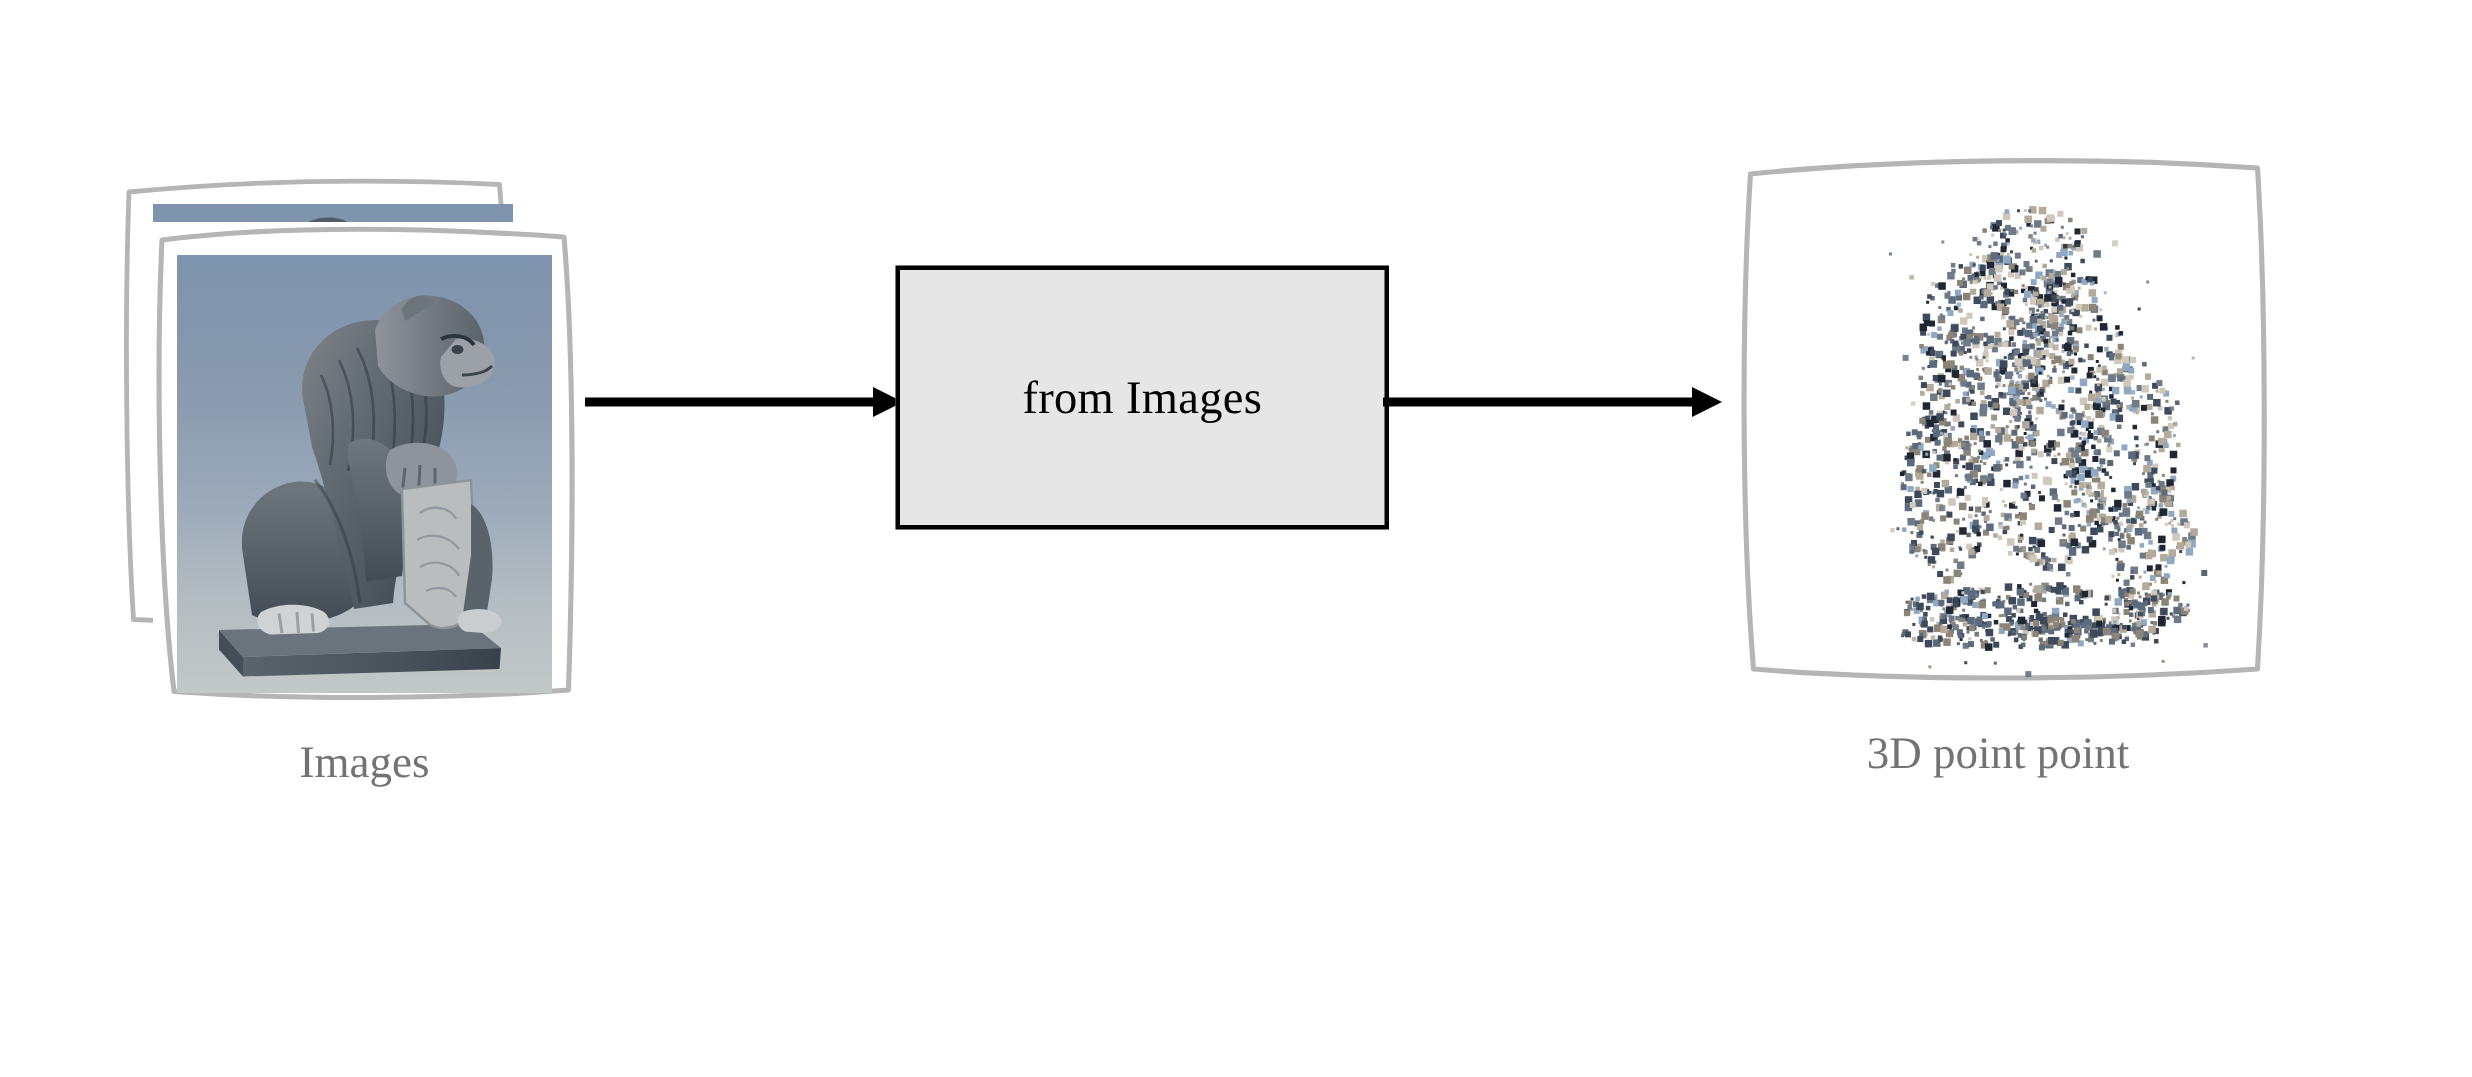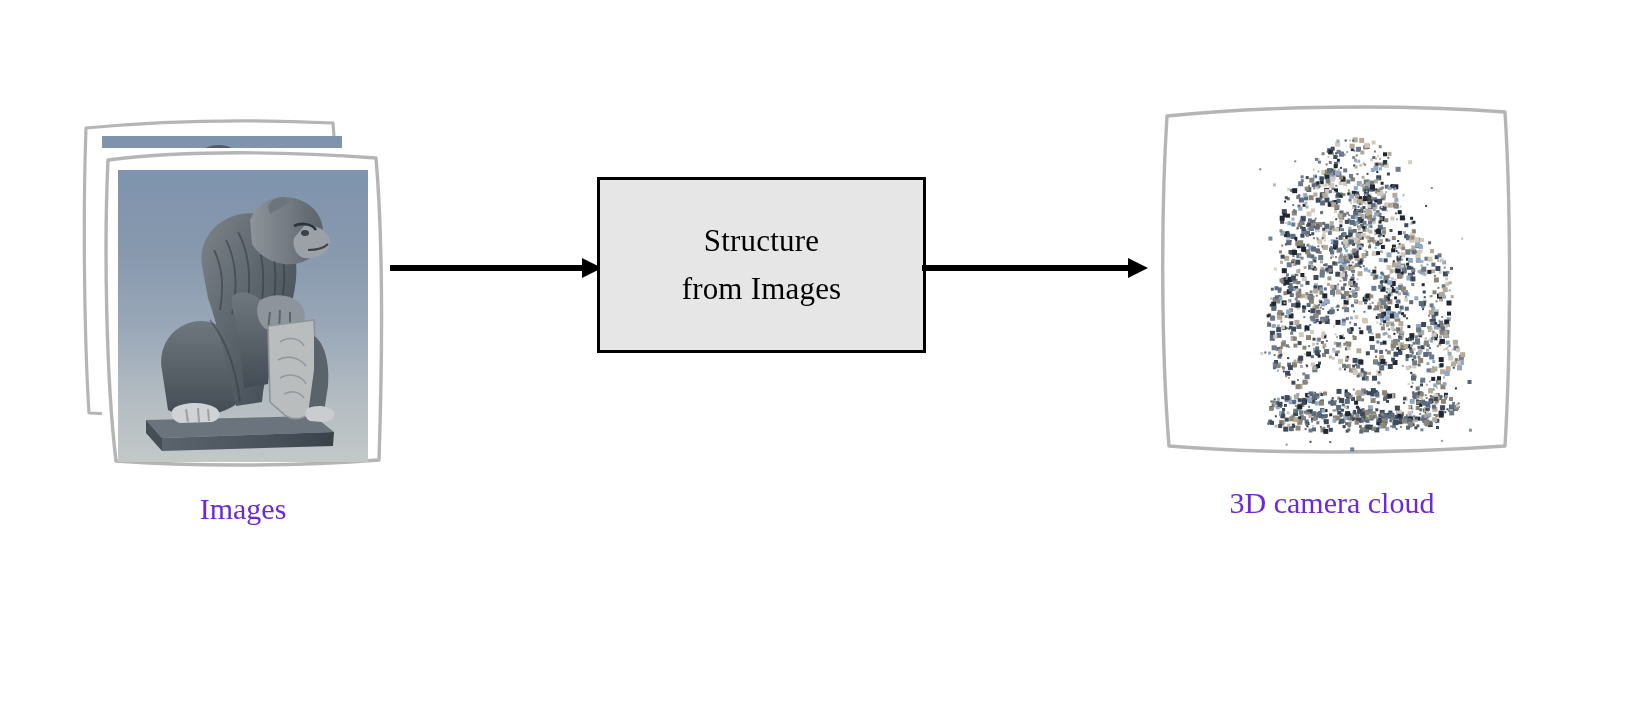--- a/index.html
+++ b/index.html
@@ -124,21 +124,21 @@
   }
   .cloud-panel > svg {
     position: absolute;
     inset: 0;
   }
 
   
   .caption {
     position: absolute;
     text-align: center;
-    color: #6d28d9;
+    color: #737373;
     font-size: 30px;
     line-height: 1.42;
   }
   .caption-images {
     left: 120px;
     top: 488px;
     width: 246px;
   }
   .caption-cloud {
     left: 1132px;
@@ -260,21 +260,20 @@
   </div>
 
   <div class="arrow arrow-left">
     <svg viewBox="0 0 212 24" preserveAspectRatio="none">
       <line x1="0" y1="12" x2="192" y2="12" stroke="#000000" stroke-width="6"></line>
       <polygon points="192,2 212,12 192,22" fill="#000000"></polygon>
     </svg>
   </div>
 
   <div class="process-box">
-    <div class="line">Structure</div>
     <div class="line">from Images</div>
   </div>
 
   <div class="arrow arrow-right">
     <svg viewBox="0 0 226 24" preserveAspectRatio="none">
       <line x1="0" y1="12" x2="206" y2="12" stroke="#000000" stroke-width="6"></line>
       <polygon points="206,2 226,12 206,22" fill="#000000"></polygon>
     </svg>
   </div>
 
@@ -2420,16 +2419,16 @@
         <rect x="259.9" y="197.9" width="2" height="2" fill="#8c8577" opacity="0.85"></rect>
         <rect x="201.7" y="266.1" width="4" height="4" fill="#8c8577" opacity="0.85"></rect>
         <rect x="127.9" y="85.4" width="3" height="3" fill="#b3aa9a" opacity="0.85"></rect>
         <rect x="230.0" y="257.7" width="2" height="2" fill="#3d4a5c" opacity="0.85"></rect>
         <rect x="285.8" y="89.0" width="2" height="2" fill="#6d7a87" opacity="0.85"></rect>
         <rect x="207.2" y="175.6" width="2" height="2" fill="#5b6b7d" opacity="0.85"></rect>
       </svg>
   </div>
 
   <div class="caption caption-cloud">
-    <div>3D camera cloud</div>
+    <div>3D point point</div>
   </div>
 
 </div>
 
 </body></html>

